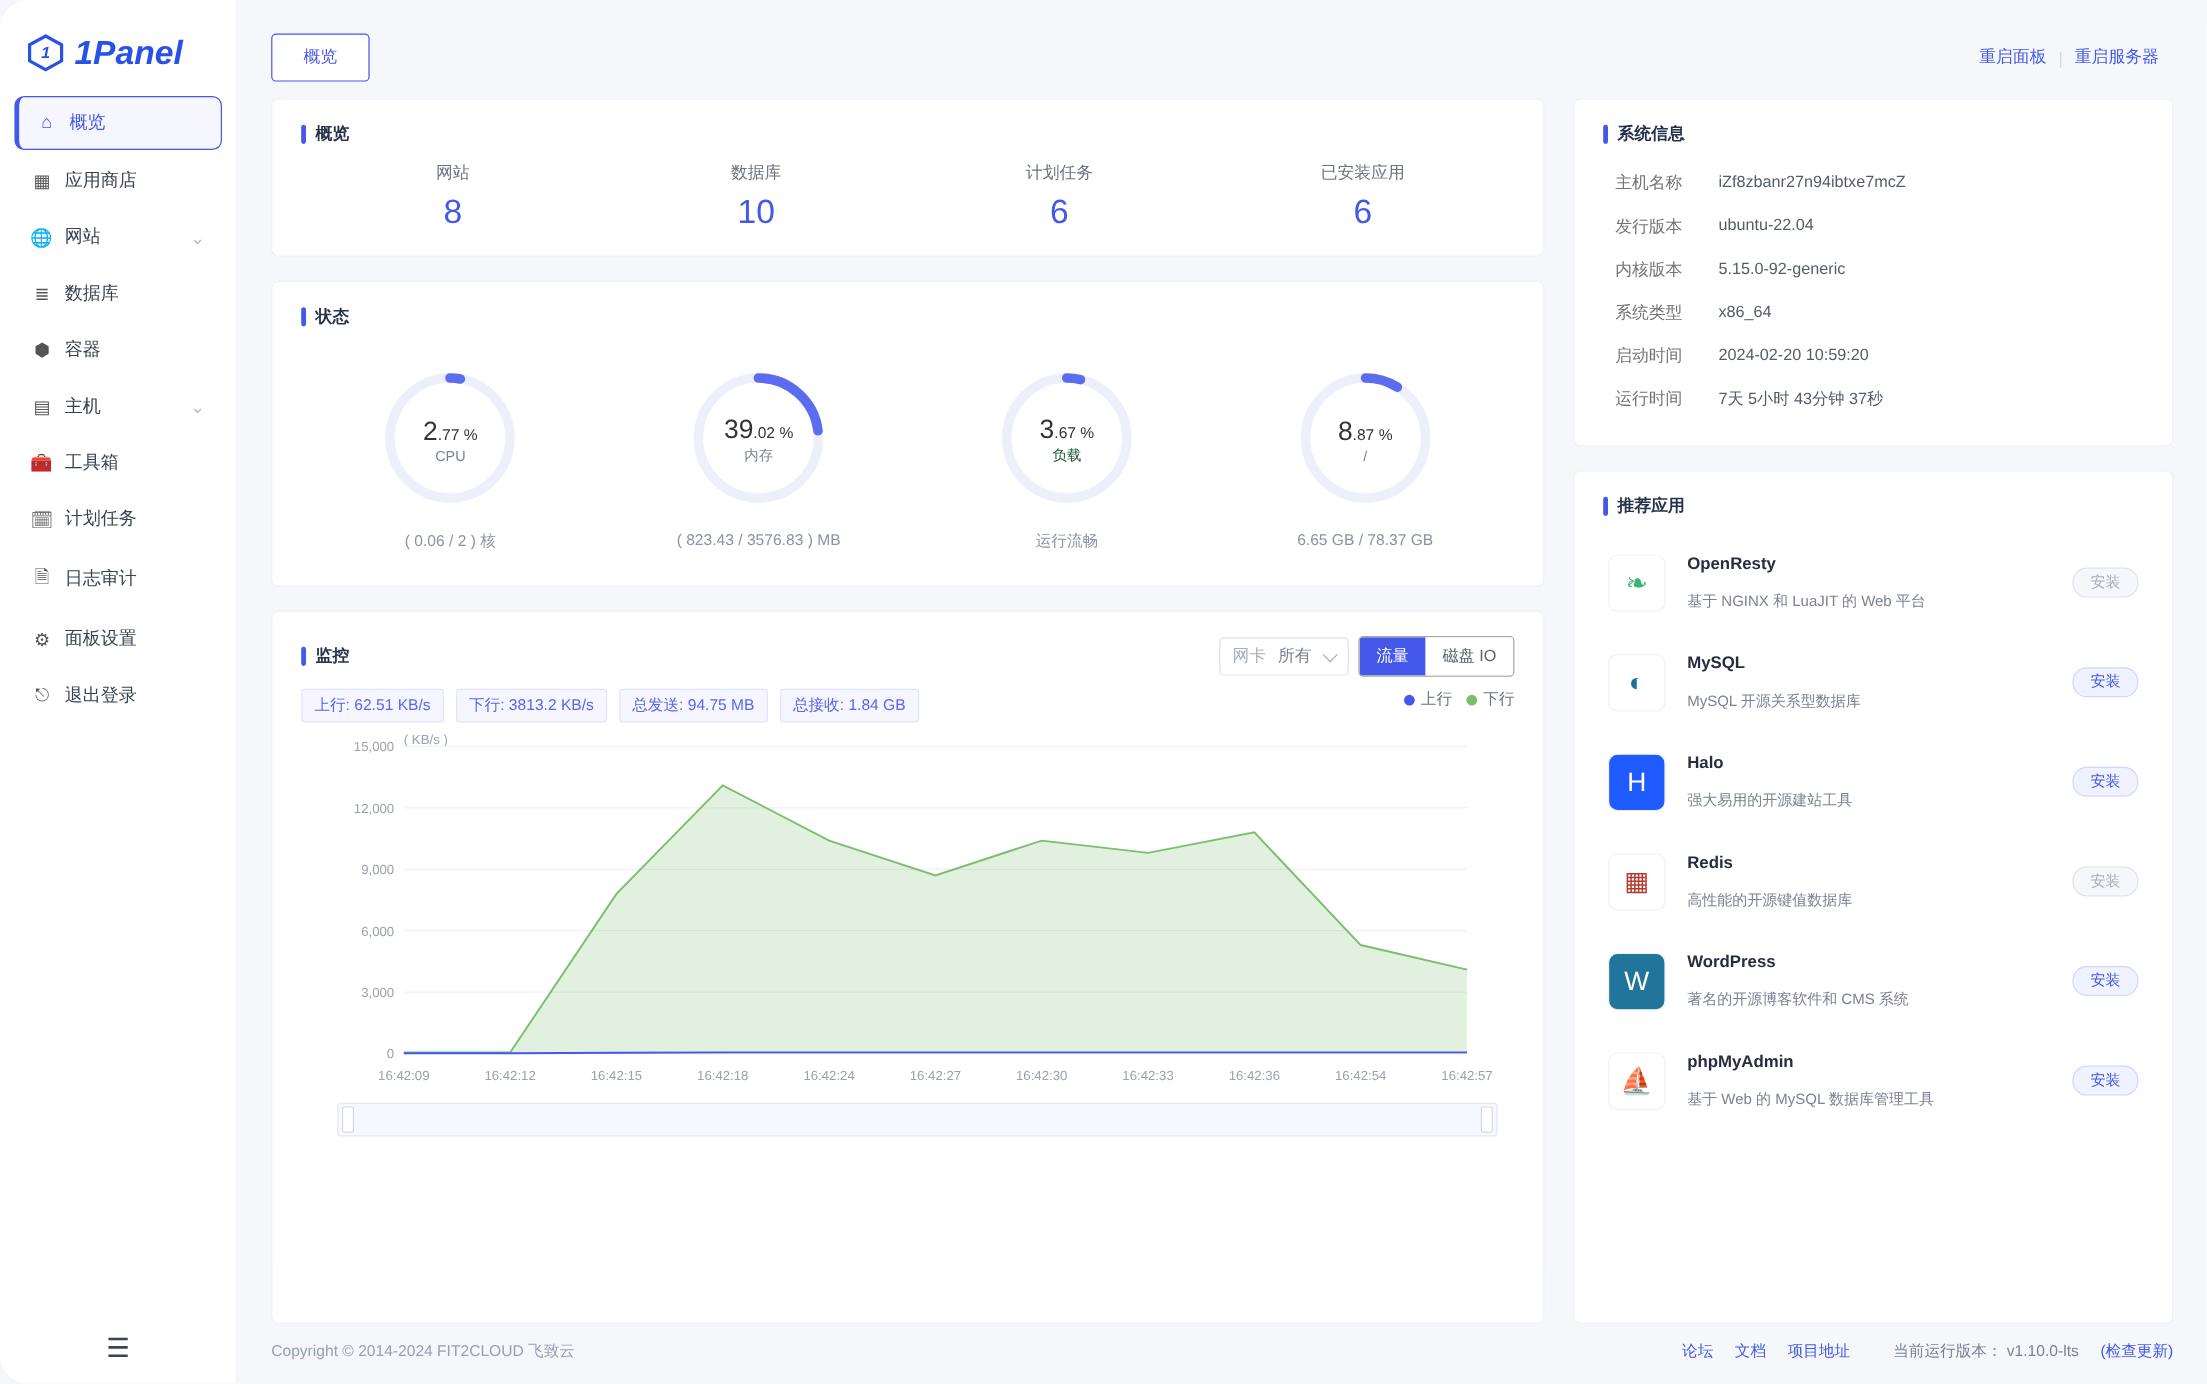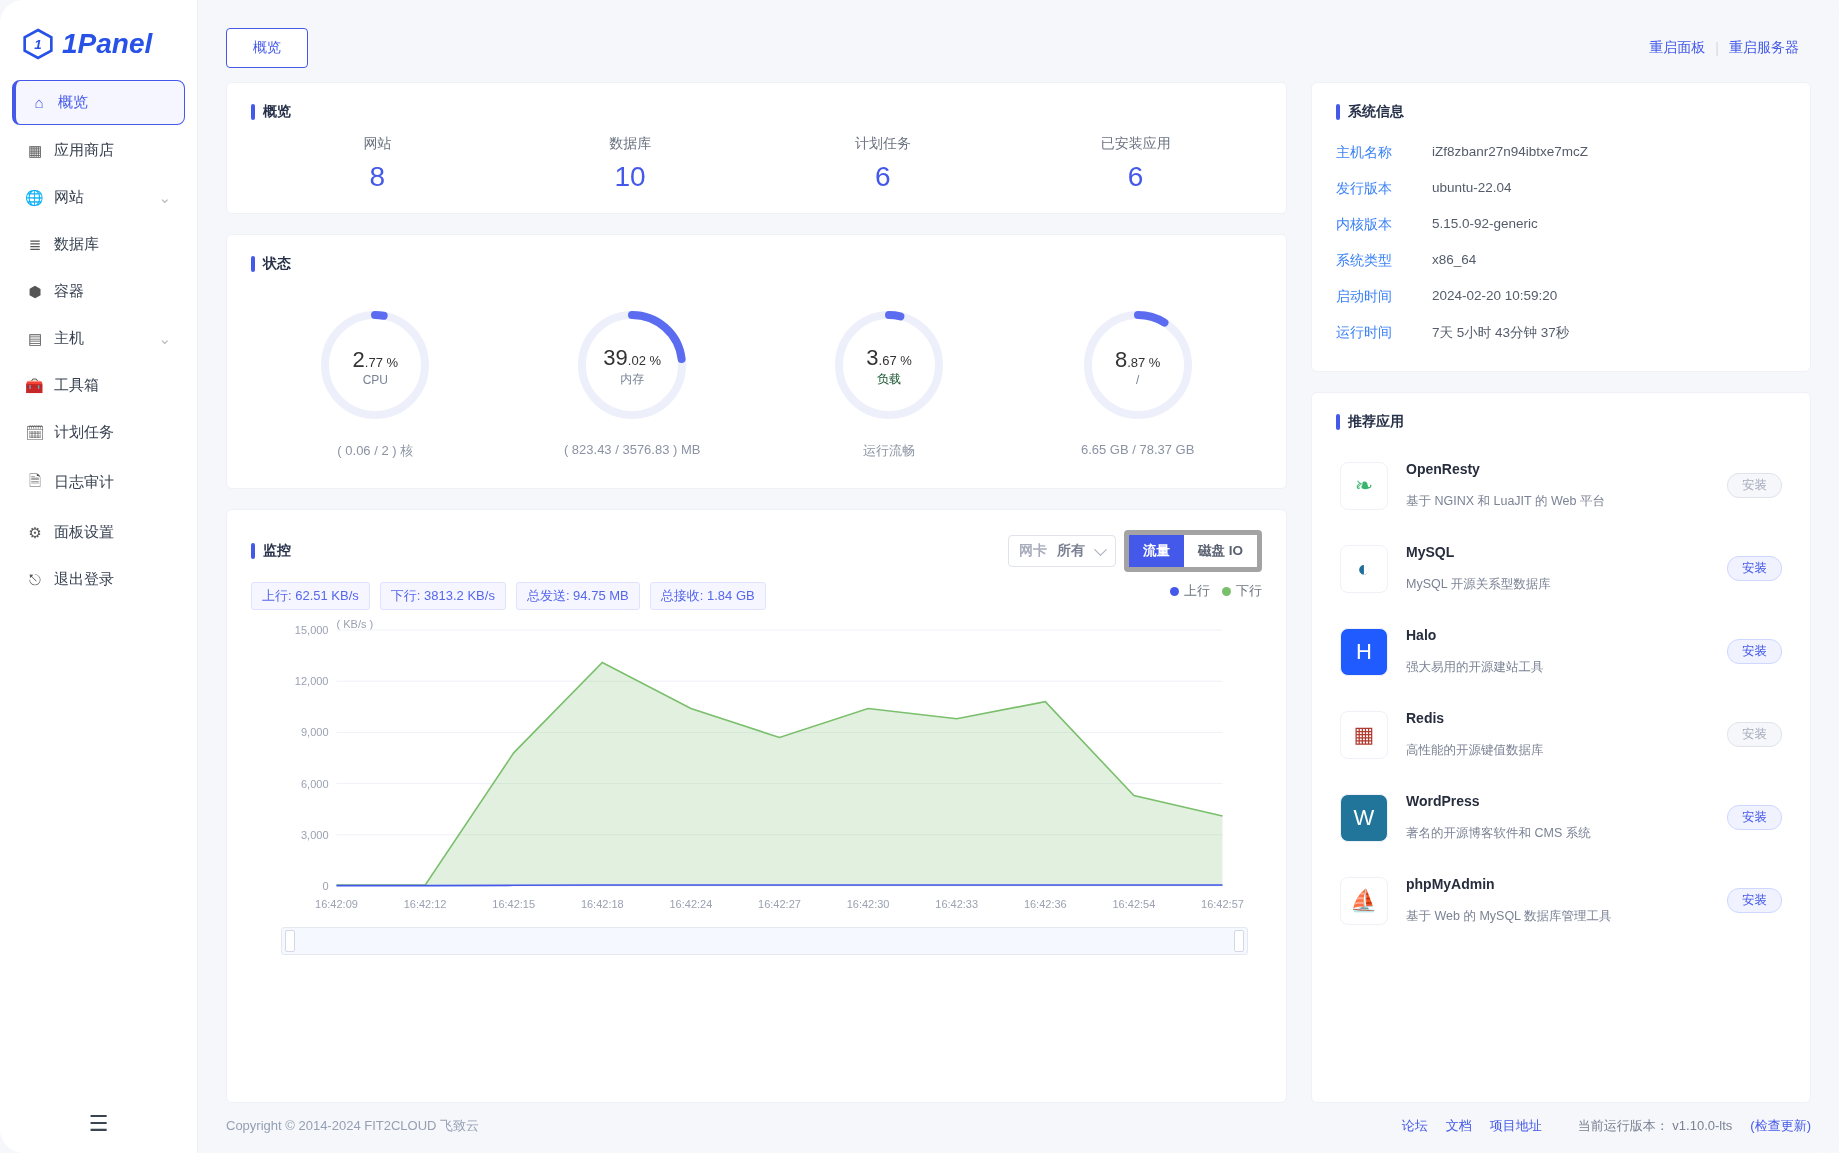--- a/index.html
+++ b/index.html
@@ -129,32 +129,32 @@
 .counts-row .lbl { color:#6b7380; font-size:14px; margin-bottom:8px;}
 .counts-row .val { color:#4458e9; font-size:28px; font-weight:400;}
 
 
 .gauges-row { display:flex; justify-content:space-around; padding:18px 0 8px; }
 .gauge-cell { text-align:center; }
 .gauge-sub { color:#8b93a3; font-size:13px; margin-top:14px; }
 
 
 .mon-head { display:flex; align-items:center; }
-.mon-head .filters { margin-left:auto; display:flex; align-items:center; gap:8px;font-weight:bold;}
+.mon-head .filters { margin-left:auto; display:flex; align-items:center; gap:8px;}
 .sel-box {
   border:1px solid #e0e3ea; border-radius:4px; padding:6px 30px 6px 10px; position:relative;
   color:#7a8092; background:#fff;
 }
 .sel-box .ph { color:#a7adbc; margin-right:6px;}
 .sel-box::after{
   content:""; position:absolute; right:10px; top:50%; width:8px;height:8px;
   border-right:1.5px solid #a7adbc; border-bottom:1.5px solid #a7adbc; transform: translateY(-65%) rotate(45deg);
 }
 .seg {
-  border:5px solid #a3a3a3; border-radius:4px; overflow:hidden; display:flex;
+  border:1px solid #a3a3a3; border-radius:4px; overflow:hidden; display:flex;
 }
 .seg .btn { padding:7px 14px; cursor:pointer; font-size:13.5px; }
 .seg .btn.act { background:#4458e9; color:#fff; }
 .seg .btn:not(.act){ background:#fff; color:#5a6272; }
 .chips-row { display:flex; gap:10px; margin:10px 0 6px; }
 .chip {
   border:1px solid #dfe3ff; background:#f5f6ff; color:#5667ec;
   padding:4px 10px; border-radius:3px; font-size:13px;
 }
 .legend { margin-left:auto; display:flex; gap:12px; color:#6b7380; font-size:13px;}
@@ -164,21 +164,21 @@
   height:28px; border:1px solid #e4e8f0; background:#f6f8ff; border-radius:3px; margin:8px 14px 2px 30px;
   position:relative;
 }
 .scrub::before,.scrub::after{
   content:""; position:absolute; top:2px; bottom:2px; width:8px; background:#fff; border:1px solid #d4d9e7; border-radius:2px;
 }
 .scrub::before{ left:3px; } .scrub::after{ right:3px; }
 
 
 .info-row { display:flex; gap:20px; padding:9px 0; color:#3b4452; font-size:14px;}
-.info-row .k { width:76px; color:#3b82f6;}
+.info-row .k { width:76px; color:#737373;text-align:center;}
 .info-row .v { color:#545c6b; font-size:13.5px;}
 
 
 .app-item { display:flex; align-items:center; gap:18px; padding:16px 4px 18px; }
 .app-ico { width:48px; height:48px; border-radius:8px; border:1px solid #eef1f6; display:flex; align-items:center; justify-content:center; background:#fff; font-size:22px;}
 .app-mid { flex:1; }
 .app-name { font-weight:600; color:#262d3d; margin-bottom:3px;}
 .app-desc { font-size:12.5px; color:#7a8294;margin-top:16px;}
 .app-btn {
   border:1px solid #cfd6ff; color:#4458e9; background:#f0f3ff;

